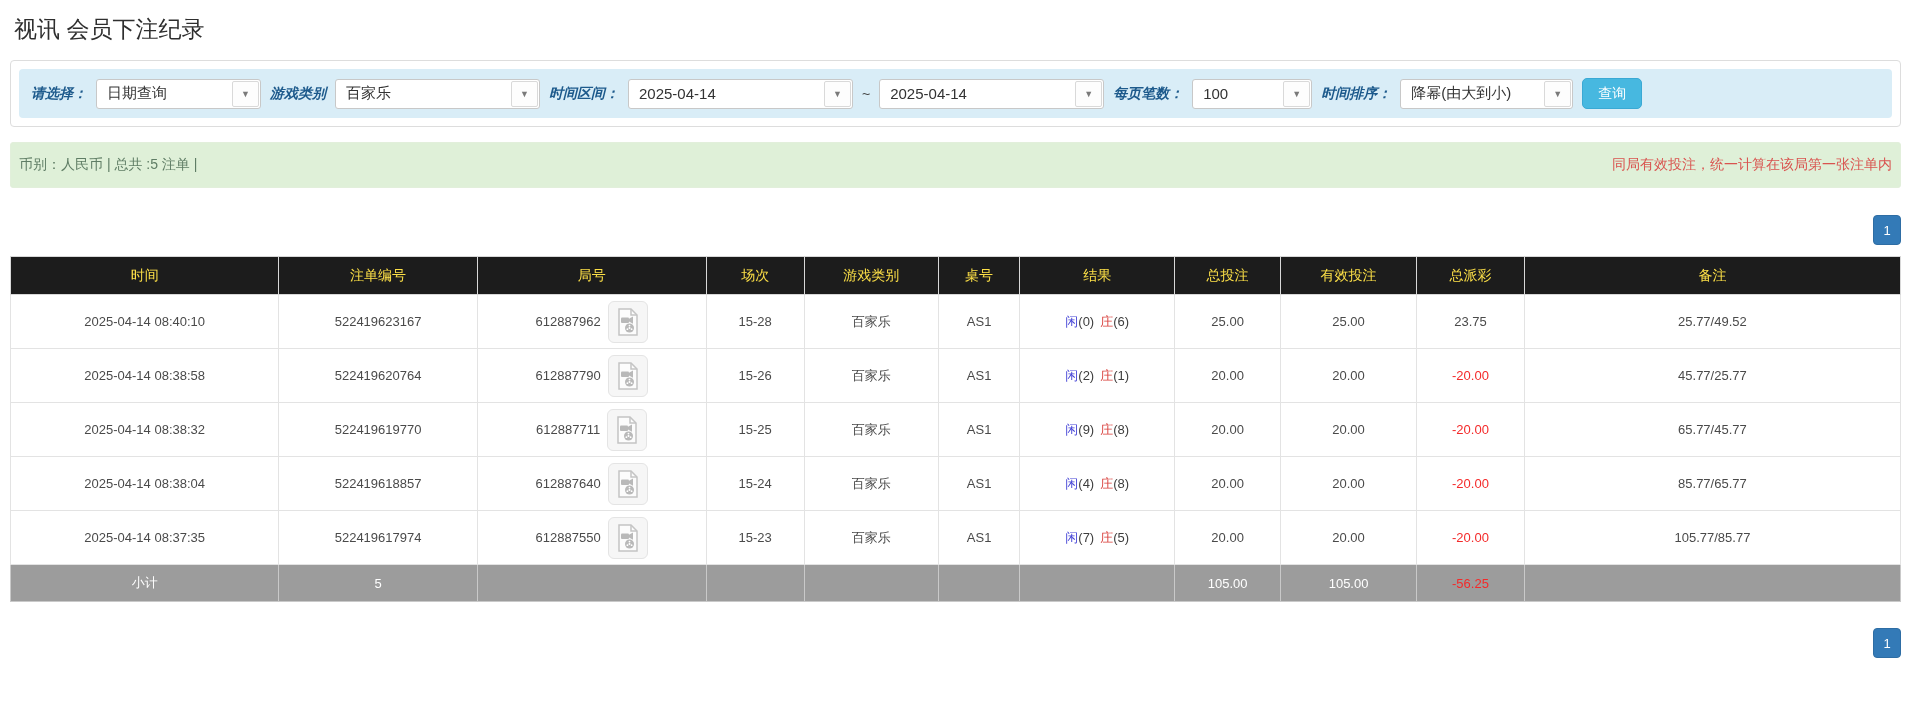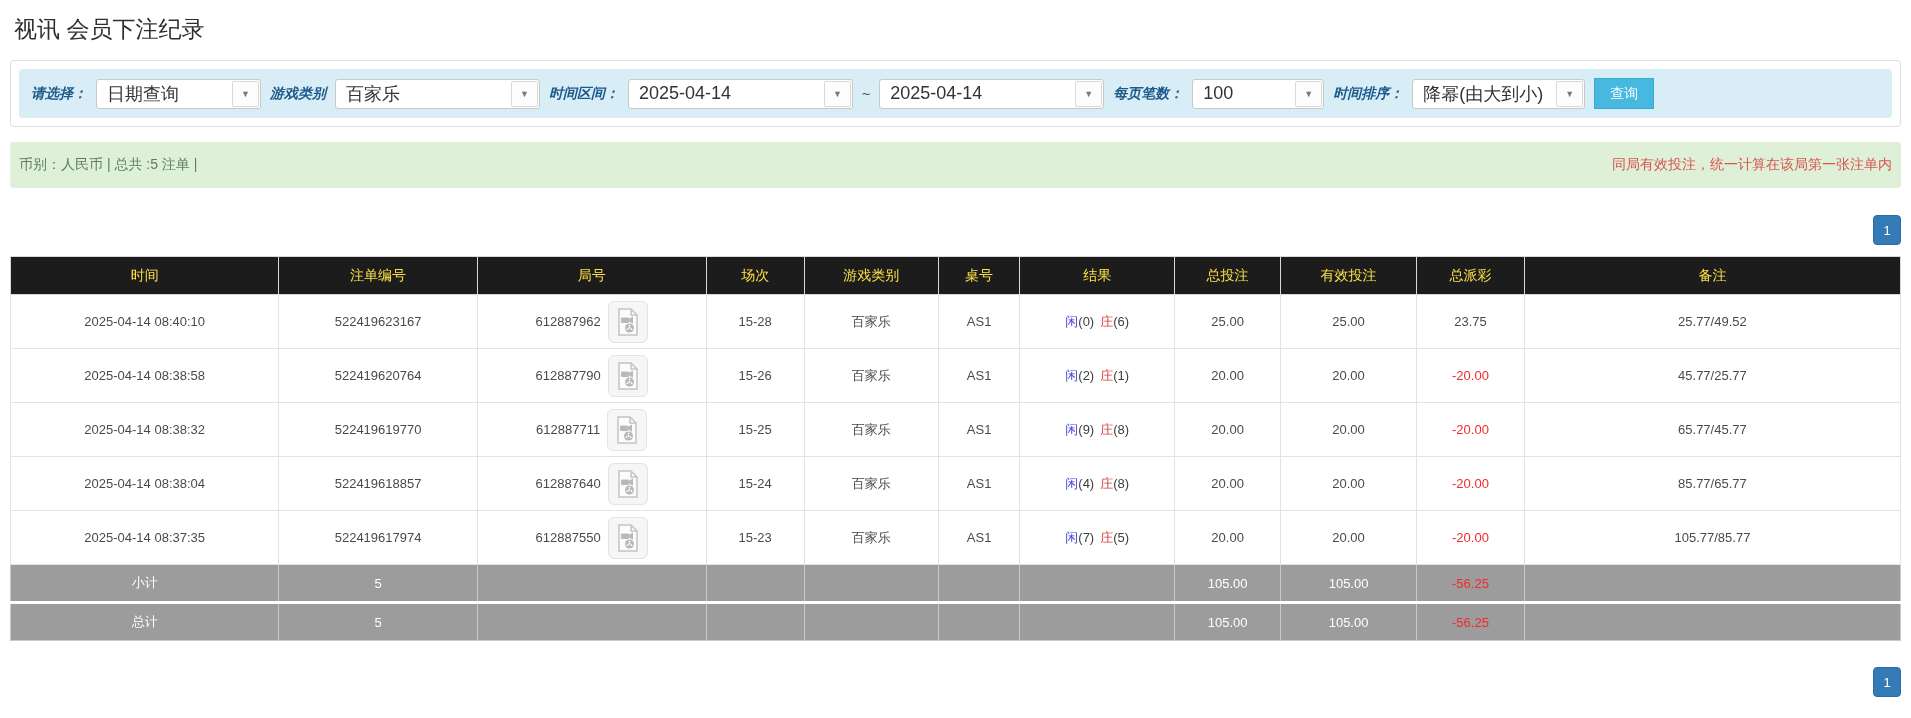--- a/index.html
+++ b/index.html
@@ -5,25 +5,25 @@
   html,body{margin:0;padding:0;background:#fff;}
   body{font-family:"Liberation Sans","DejaVu Sans",sans-serif;color:#333;}
   .page{width:1911px;height:718px;box-sizing:border-box;padding:12px 10px 0 10px;overflow:hidden;}
 
   .page-title{font-size:23px;font-weight:500;color:#2e2e2e;margin:2px 0 15px 4px;}
 
   .panel{border:1px solid #ddd;border-radius:4px;padding:8px;background:#fff;}
   .filter-bar{background:var(--c-filter-bar-bg,#d9edf7);border-radius:4px;padding:9px 12px;display:flex;align-items:center;gap:9px;}
   .flabel{color:var(--c-filter-label,#1d5a8c);font-weight:bold;font-size:14px;white-space:nowrap;font-style:italic;}
   .select{background:#fff;border:1px solid #c8c8c8;border-radius:3px;height:30px;display:flex;align-items:center;box-sizing:border-box;}
-  .sel-val{padding:0 10px;font-size:18px;color:#333;flex:1;white-space:nowrap;overflow:hidden;}
+  .sel-val{padding:0 10px;font-size:15px;color:#333;flex:1;white-space:nowrap;overflow:hidden;}
   .sel-arrow{width:25px;align-self:stretch;margin:1px;border:1px solid #d9d9d9;border-radius:2px;display:flex;align-items:center;justify-content:center;color:#7a7a7a;font-size:9px;background:#fdfdfd;}
-  .w165{width:165px}.w205{width:205px}.w190{width:225px}.w120{width:132px}.w195{width:173px}
+  .w165{width:165px}.w205{width:205px}.w190{width:225px}.w120{width:120px}.w195{width:173px}
   .tilde{font-size:14px;color:#444;}
-  .search-btn{background:var(--c-search-button-bg,#47b8e0);color:#fff;border:1px solid #3aa9d4;border-radius:0;height:31px;padding:0 15px;font-size:14px;cursor:pointer;}
+  .search-btn{background:var(--c-search-button-bg,#47b8e0);color:#fff;border:1px solid #3aa9d4;border-radius:5px;height:31px;padding:0 15px;font-size:14px;cursor:pointer;}
 
   .summary-bar{margin-top:15px;background:var(--c-summary-bg,#dff0d8);border:1px solid #e2efdb;border-radius:3px;padding:13px 8px;display:flex;justify-content:space-between;align-items:center;font-size:14px;}
   .summary-text{color:var(--c-summary-text,#5f7d65);}
   .notice-text{color:var(--c-notice-red,#d9534f);}
 
   .pager{display:flex;justify-content:flex-end;}
   .pager.top{margin:27px 0 11px 0;}
   .pager.bottom{margin-top:26px;}
   .page-btn{background:var(--c-pagination-bg,#337ab7);color:#fff;border:1px solid #2e6da4;border-radius:4px;min-width:28px;height:30px;font-size:13px;cursor:pointer;padding:0 8px;}
 
@@ -284,33 +284,20 @@
         <td></td>
         <td></td>
         <td></td>
         <td></td>
         <td></td>
         <td>105.00</td>
         <td>105.00</td>
         <td class="neg">-56.25</td>
         <td></td>
       </tr>
-      <tr class="summary-row total-row">
-        <td>总计</td>
-        <td>5</td>
-        <td></td>
-        <td></td>
-        <td></td>
-        <td></td>
-        <td></td>
-        <td>105.00</td>
-        <td>105.00</td>
-        <td class="neg">-56.25</td>
-        <td></td>
-      </tr>
     </tbody>
   </table>
 
   <div class="pager bottom">
     <button class="page-btn">1</button>
   </div>
 
 </div>
 
 </body></html>

